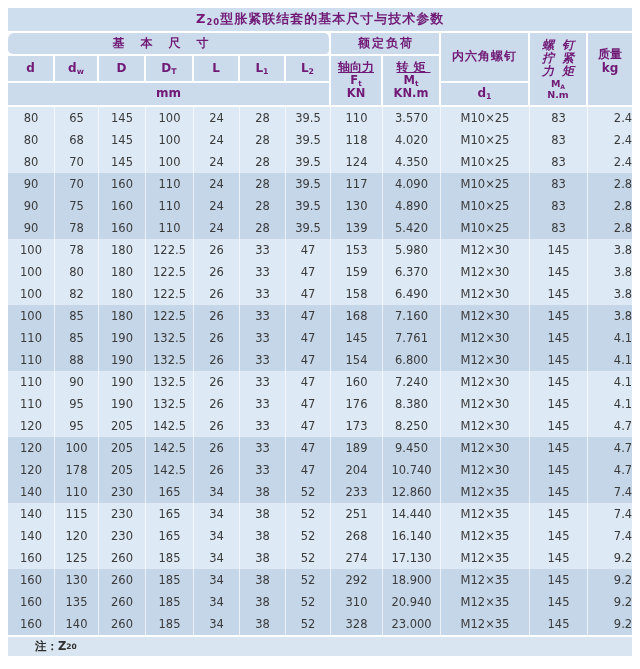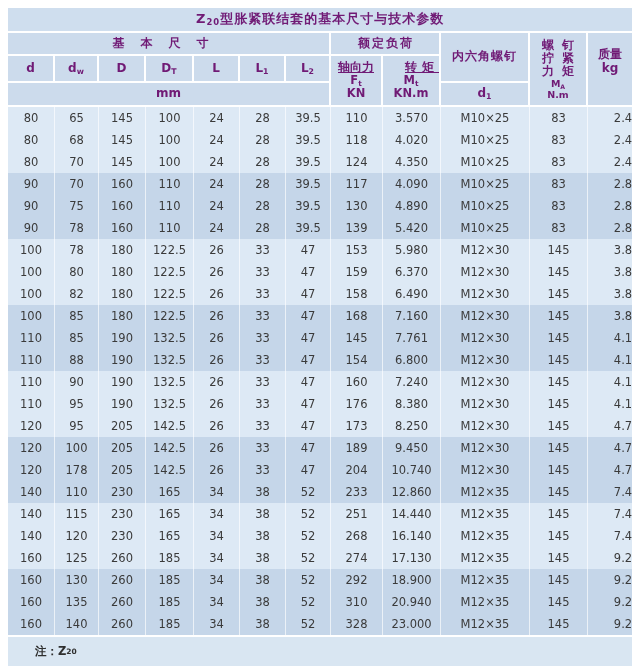--- a/index.html
+++ b/index.html
@@ -18,41 +18,41 @@
   thead th{
     background:var(--header-bg);font-weight:bold;color:#701a75;text-align:center;
     vertical-align:middle;border-right:2px solid var(--grid-line);
     border-bottom:2px solid var(--grid-line);font-size:12px;line-height:1.15;
   }
   thead th.noright{border-right:none;}
   th.title-cell{background:var(--title-bg);height:25px;font-size:13px;letter-spacing:1px;}
   tr.h1 th{height:23px;}
   tr.h2 th{height:27px;}
   tr.h3 th{height:24px;}
-  .ls-wide{letter-spacing:16px;}
+  .ls-wide{letter-spacing:16px;border-radius:6px;}
   .ls-mid{letter-spacing:2px;padding-left:2px;}
   .ls-sm{letter-spacing:1px;}
-  .ls8{letter-spacing:8px;padding-left:8px;}
-  .ls5{letter-spacing:5px;padding-left:5px;text-align:right;}
+  .ls8{letter-spacing:8px;padding-left:8px;font-style:italic;}
+  .ls5{letter-spacing:5px;padding-left:5px;}
   .threeline div{line-height:13px;font-size:11.5px;}
   .threeline div:first-child{font-size:12px;text-decoration:underline;}
   th.tall{vertical-align:middle;}
   th.mass-cell{vertical-align:top;padding-top:15px;}
   .small-sym{font-size:9.5px;font-weight:bold;line-height:11px;}
   .torque-lines div.cjk{line-height:13px;font-size:12px;}
   sub{font-size:0.65em;vertical-align:-0.25em;line-height:0;}
   tbody td{
     height:22px;text-align:center;font-size:11.5px;color:#3a3a3a;
     border-right:1px solid rgba(255,255,255,0.65);vertical-align:middle;
   }
   tbody td:last-child{border-right:none;text-align:right;}
   tr.band-light td{background:var(--band-light);}
   tr.band-dark td{background:var(--band-dark);}
   .note{
-    width:624px;height:29px;margin-top:2px;background:var(--note-bg);
+    width:624px;height:19px;margin-top:2px;background:var(--note-bg);
     display:flex;align-items:center;padding-left:27px;
     font-size:11.5px;font-weight:bold;color:#2f2f2f;
   }
 </style>
 </head>
 <body>
 
 <div class="page">
   <table class="spec">
     <colgroup>

